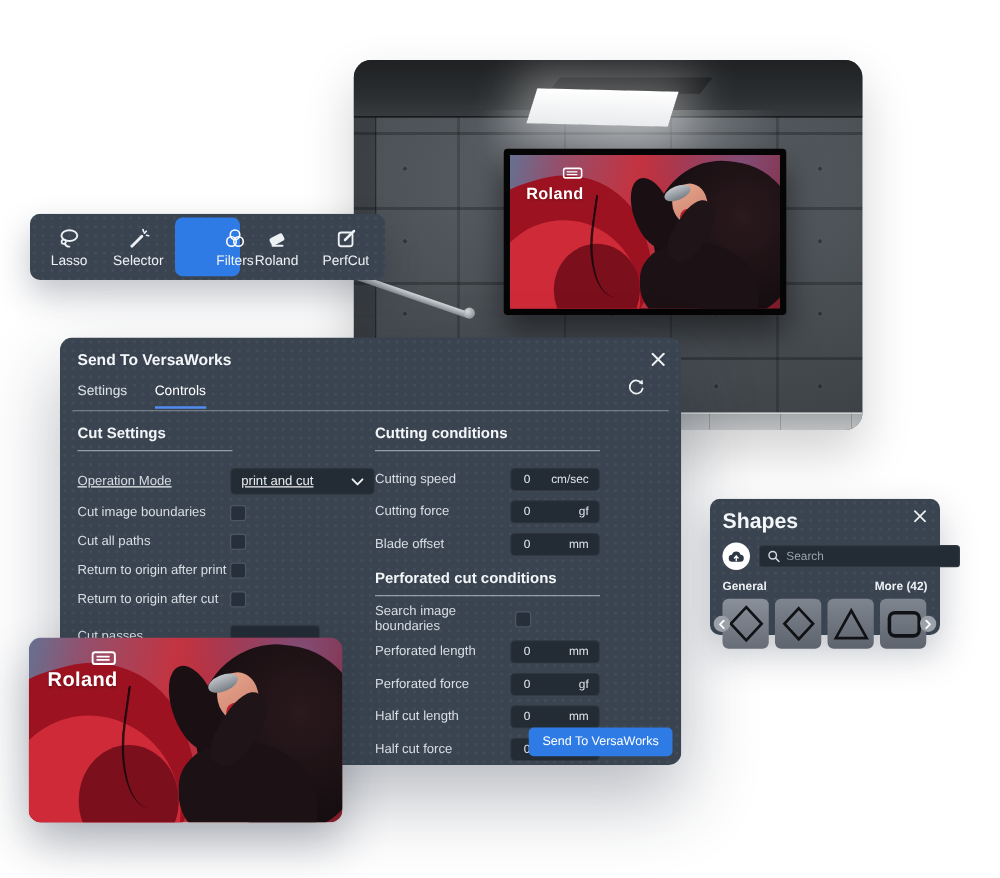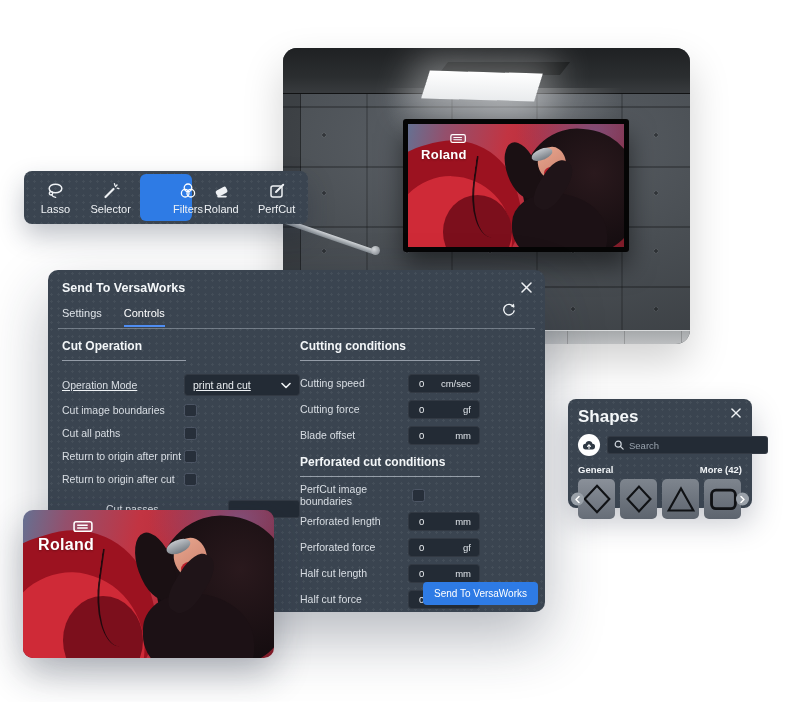--- a/index.html
+++ b/index.html
@@ -254,21 +254,21 @@
       <svg width="15" height="15" viewBox="0 0 16 16">
         <path d="M13.3 5.2 A5.6 5.6 0 1 0 14 9.4" fill="none" stroke="#eef1f4" stroke-width="1.5" stroke-linecap="round"></path>
         <path d="M13.8 1.6 l0.6 3.9 -3.9 -0.6 z" fill="#eef1f4"></path>
       </svg>
     </div>
     <div class="dlg-divider"></div>
 
     <div class="dlg-body">
 
       <div class="col-left">
-        <div class="sec-head">Cut Operation</div>
+        <div class="sec-head">Cut Settings</div>
         <div class="sec-rule"></div>
 
         <div class="frow tall" style="margin-top:12px;">
           <span class="flabel">Operation Mode</span>
           <div class="dropdown">
             <span class="dd-text">print and cut</span>
             <svg width="10" height="7" viewBox="0 0 10 7">
               <polyline points="1,1.5 5,5.5 9,1.5" fill="none" stroke="#eef1f4" stroke-width="1.6" stroke-linecap="round" stroke-linejoin="round"></polyline>
             </svg>
           </div>
@@ -284,21 +284,21 @@
         </div>
         <div class="frow">
           <span class="flabel">Return to origin after print</span>
           <div class="checkbox"></div>
         </div>
         <div class="frow">
           <span class="flabel">Return to origin after cut</span>
           <div class="checkbox"></div>
         </div>
 
-        <div class="frow tall" style="margin-top:8px;margin-left:44px;">
+        <div class="frow tall" style="margin-top:8px;">
           <span class="flabel">Cut passes</span>
           <div class="text-input"></div>
         </div>
       </div>
 
       <div class="col-right">
         <div class="sec-head">Cutting conditions</div>
         <div class="sec-rule"></div>
 
         <div class="frow" style="margin-top:12px;">
@@ -320,21 +320,21 @@
           <div class="unit-input">
             <span class="val">0</span>
             <span class="unit">mm</span>
           </div>
         </div>
 
         <div class="sec-head" style="margin-top:10px;">Perforated cut conditions</div>
         <div class="sec-rule"></div>
 
         <div class="frow" style="margin-top:8px;">
-          <span class="flabel">PerfCut image boundaries</span>
+          <span class="flabel">Search image boundaries</span>
           <div class="checkbox"></div>
         </div>
         <div class="frow gap6">
           <span class="flabel">Perforated length</span>
           <div class="unit-input">
             <span class="val">0</span>
             <span class="unit">mm</span>
           </div>
         </div>
         <div class="frow gap6">

